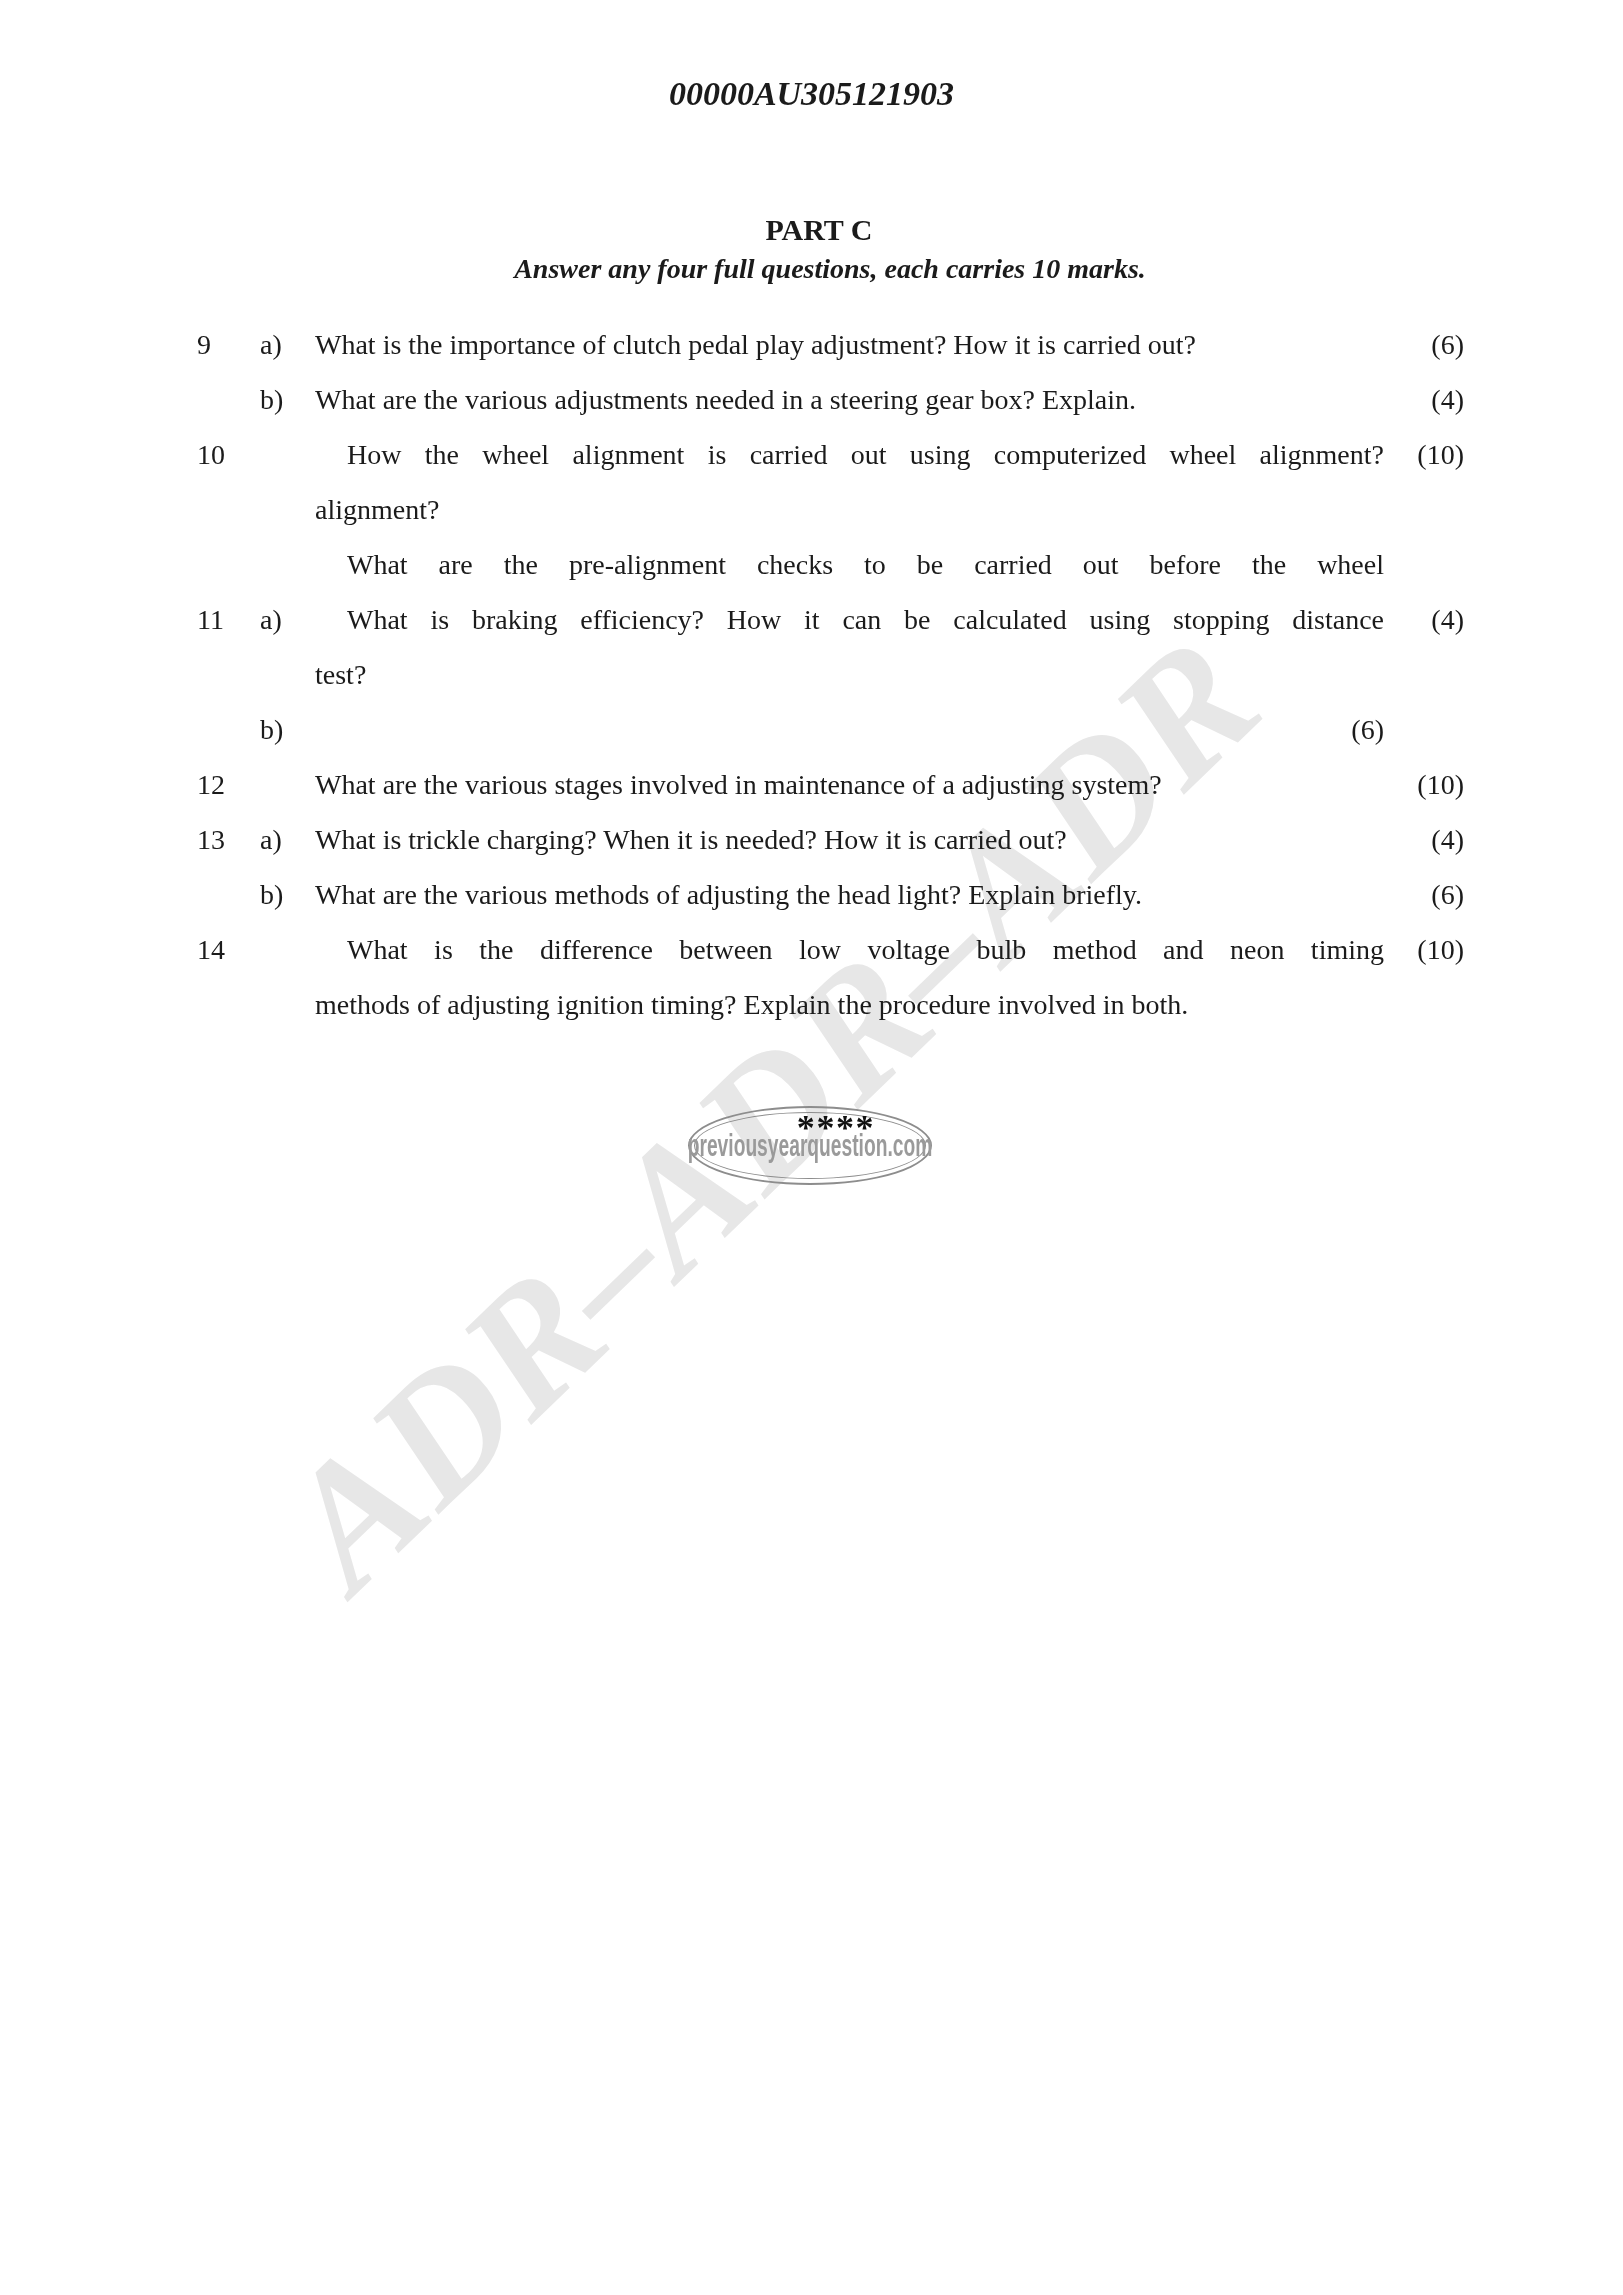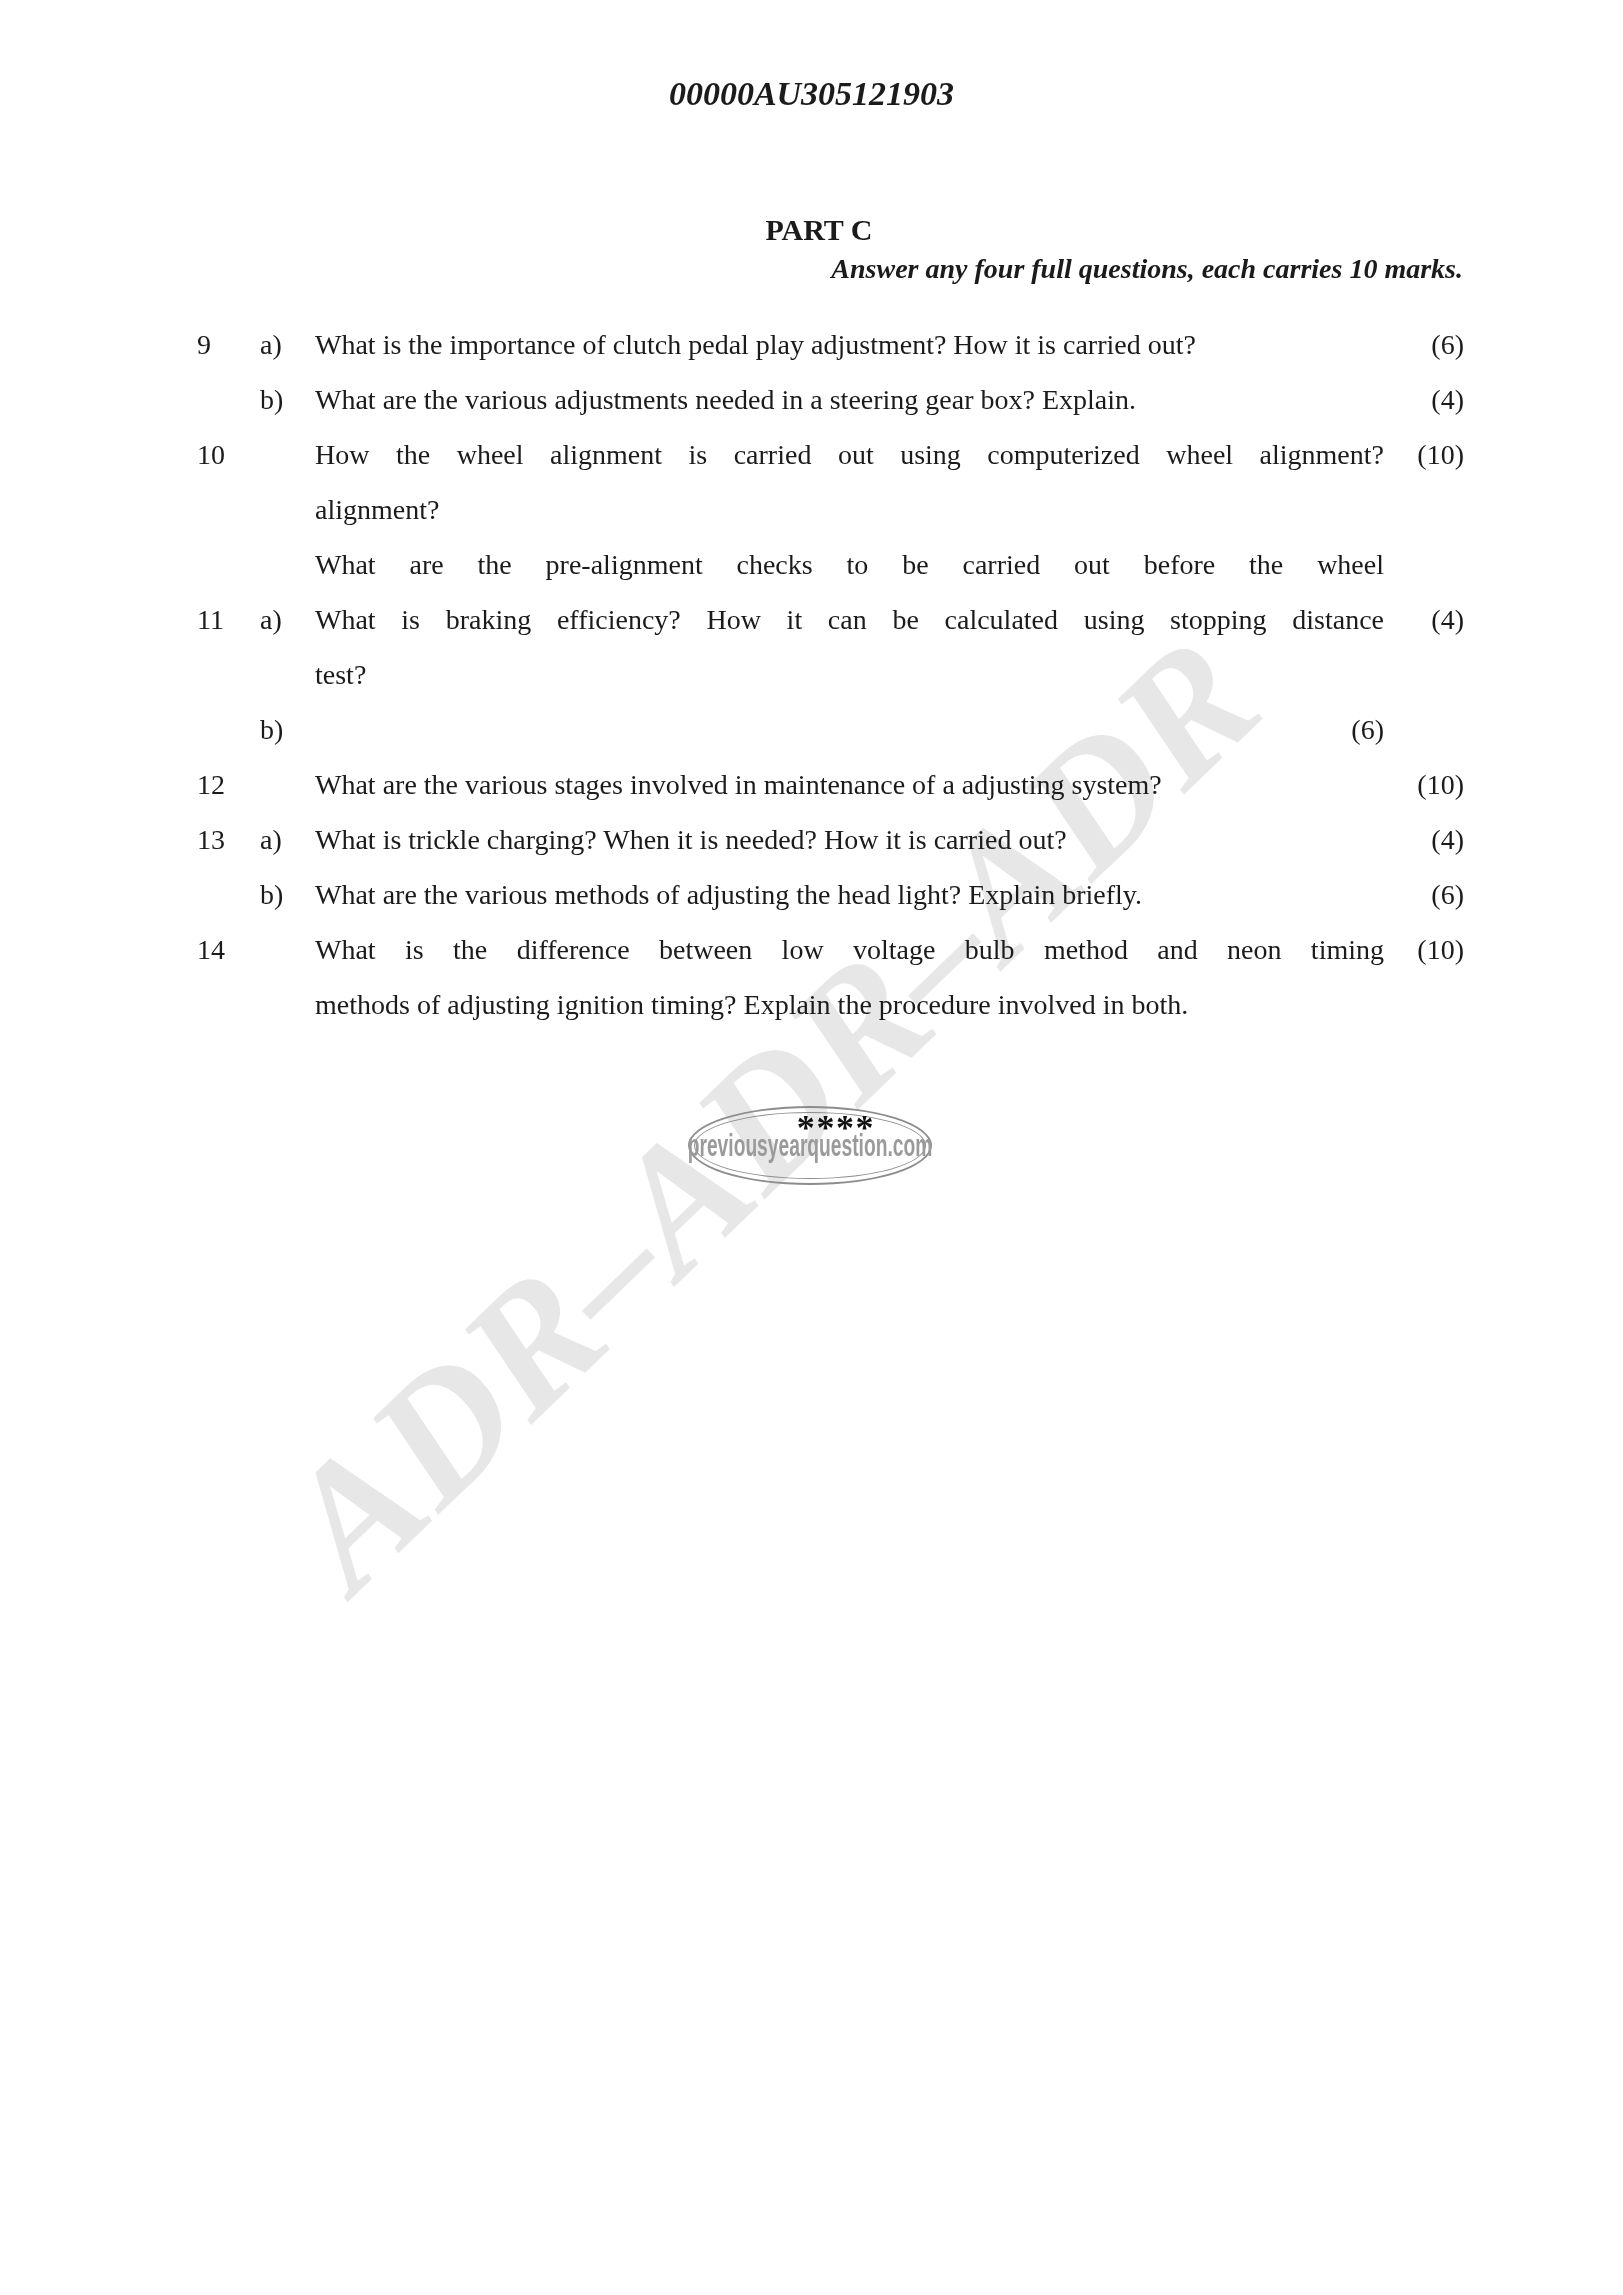--- a/index.html
+++ b/index.html
@@ -56,21 +56,21 @@
     font-size: 30px;
     font-weight: bold;
     line-height: 37px;
     z-index: 1;
   }
   .section-subtitle {
     position: absolute;
     top: 250px;
     left: 197px;
     width: 1266px;
-    text-align: right;
+    text-align: center;
     font-size: 28px;
     font-weight: bold;
     font-style: italic;
     line-height: 37px;
     z-index: 1;
   }
 
   
   .questions {
     position: absolute;
@@ -87,20 +87,21 @@
     align-items: start;
   }
   .q-num { text-align: left; }
   .q-letter { text-align: left; }
   .q-marks { text-align: right; }
   .q-text { }
   .q-text .line { }
   .q-text .line.stretch {
     text-align: justify;
     text-align-last: justify;
+    margin-left: 32px;
   }
 
   
   .stars {
     position: absolute;
     top: 1106px;
     left: 197px;
     width: 1278px;
     text-align: center;
     font-size: 36px;

